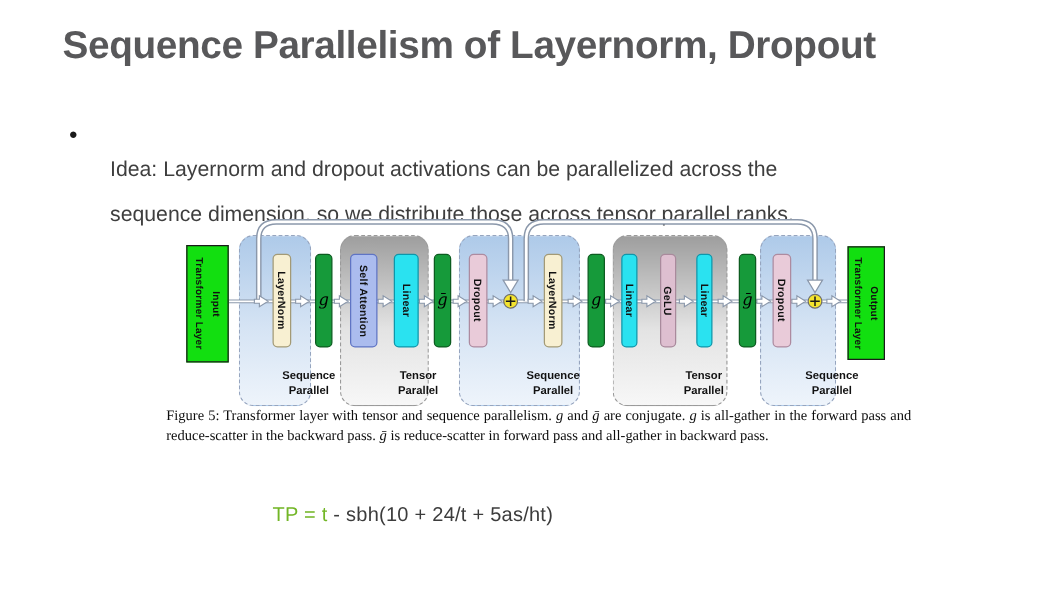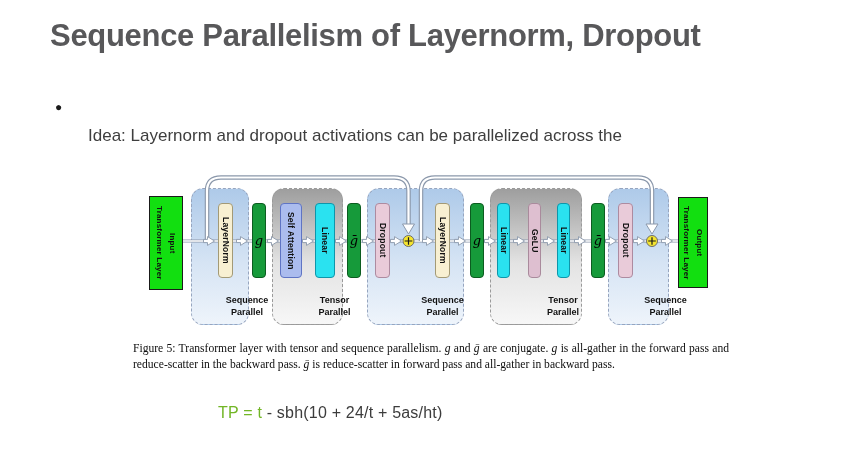--- a/index.html
+++ b/index.html
@@ -24,39 +24,40 @@
   .vtext.two{writing-mode:vertical-lr;font-size:8px;font-weight:700;line-height:13px;text-align:center;}
   .io{background:#12df10;border:1.5px solid #1a1a1a;border-radius:0;}
   .ln{background:#f8f0d2;border-color:#a39a76;}
   .sa{background:#abbcee;border-color:#5f74c4;}
   .li{background:#2ae2f0;border-color:#0e96aa;}
   .ge{background:#debfd0;border-color:#a98a9c;}
   .dr{background:#e9cbd9;border-color:#ad8ba0;}
   .gbox{background:#169a3a;border-color:#0c5c20;}
   .gtxt{font-family:"DejaVu Serif",serif;font-style:italic;font-size:13px;color:#000;font-weight:400;}
   
-  .caption{position:absolute;left:133px;top:341px;width:596px;font-family:"Liberation Serif",serif;
+  .caption{position:absolute;left:133px;top:325px;width:596px;font-family:"Liberation Serif",serif;
            font-size:11.6px;line-height:15.5px;color:#0d0d0d;text-align:justify;}
   .caption .it{font-style:italic;}
   .formula{position:absolute;left:218px;font-size:16px;color:#3c3c3c;letter-spacing:0.2px;}
   .formula .green{color:#72b626;}
   .f1{top:404px;}
   .f2{top:448px;}
   .pagenum{position:absolute;left:835px;top:443px;font-size:13.5px;color:#565656;}
 </style>
 </head>
 <body>
 
 <div class="slide">
 
   <div class="title">Sequence Parallelism of Layernorm, Dropout</div>
 
   <div class="bullet-dot">●</div>
   <div class="bullet-text">
     <div>Idea: Layernorm and dropout activations can be parallelized across the</div>
+    <div>sequence dimension, so we distribute those across tensor parallel ranks.</div>
   </div>
 
   <div class="diagram">
 
     <div class="region seq" style="left:46px;width:56px;">
       <div class="region-label">Sequence Parallel</div>
     </div>
     <div class="region tp" style="left:127px;width:69px;">
       <div class="region-label">Tensor Parallel</div>
     </div>

